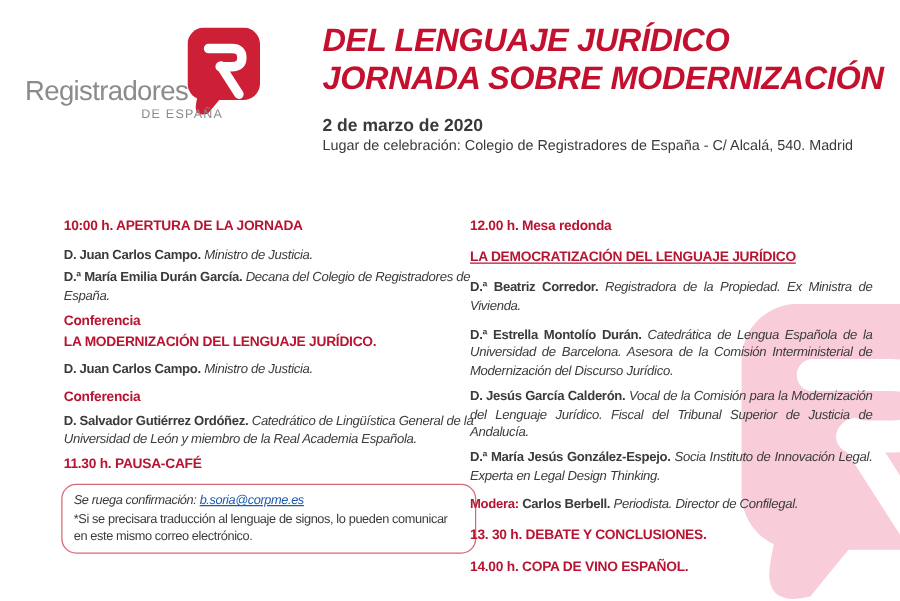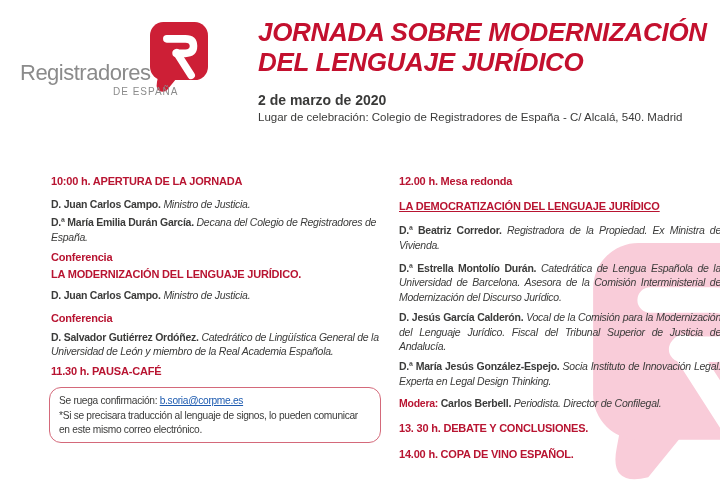--- a/index.html
+++ b/index.html
@@ -19,21 +19,21 @@
   .logo-sub{position:absolute;left:93px;top:66px;font-size:10px;letter-spacing:1px;color:#8b8b8b;}
 
   .title-block{position:absolute;left:258px;top:17px;width:452px;z-index:2;}
   .title{font-size:26px;line-height:1.17;font-weight:bold;font-style:italic;color:#c3102e;letter-spacing:-0.3px;}
   .date{margin-top:14px;font-size:14px;font-weight:bold;color:#3a3a39;}
   .loc{margin-top:3px;font-size:11.5px;color:#3a3a39;}
 
   
   .col{position:absolute;top:168px;padding-top:7px;font-size:10.5px;line-height:1.4;letter-spacing:-0.25px;z-index:1;}
   .col-left{left:22px;width:330px;margin-left:29px;}
-  .col-right{left:399px;width:322px;text-align:justify;}
+  .col-right{left:376px;width:322px;text-align:justify;}
 
   .h{font-size:11px;font-weight:bold;color:#b81431;line-height:1.2;letter-spacing:-0.2px;}
   .col p,.col .h{margin:0;}
   .nm{font-weight:bold;color:#3b3b3a;}
   .rl{font-style:italic;text-align:right;}
   .mod{font-weight:bold;color:#b81431;}
 
   
   .col-left .m9{margin-bottom:9px;} .col-left .m3{margin-bottom:3px;}
   .col-left .m7{margin-bottom:7px;} .col-left .m4{margin-bottom:4px;}
@@ -44,21 +44,21 @@
   .col-right .m11{margin-bottom:11px;} .col-right .m13{margin-bottom:13px;}
 
   
   .note-box{
     box-sizing:border-box;width:332px;margin-left:-2px;
     border:1.5px solid #d4697a;border-radius:12px;
     padding:6px 9px;font-size:10.2px;line-height:1.3;letter-spacing:-0.3px;
     text-align:left;
   }
   .note-box p{margin:0;}
-  .note-box .l1{margin-bottom:2px;}
+  .note-box .l1{margin-bottom:2px;font-style:italic;}
   .mail{color:#1d5bb0;text-decoration:underline;cursor:pointer;}
 </style>
 </head>
 <body>
 
 <div class="page">
 
   <svg class="watermark" viewBox="0 0 100 124" aria-hidden="true">
     <path d="M15 88 L46 97 L28 119 Q8 124 12 104 Z" fill="currentColor"></path>
     <rect x="0" y="0" width="100" height="100" rx="23" fill="currentColor"></rect>
@@ -72,22 +72,22 @@
       <rect x="0" y="0" width="100" height="100" rx="23" fill="currentColor"></rect>
       <path d="M29 29 H61 Q75 29 75 41.5 Q75 54 61 54 H45" fill="none" stroke="#ffffff" stroke-width="13" stroke-linecap="round"></path>
       <line x1="46" y1="53" x2="71" y2="92" stroke="#ffffff" stroke-width="13" stroke-linecap="round"></line>
     </svg>
     <div class="logo-word">Registradores</div>
     <div class="logo-sub">DE ESPAÑA</div>
   </div>
 
   <div class="title-block">
     <div class="title">
+      <div>DEL LENGUAJE JURÍDICO</div>
       <div>JORNADA SOBRE MODERNIZACIÓN</div>
-      <div>DEL LENGUAJE JURÍDICO</div>
     </div>
     <div class="date">2 de marzo de 2020</div>
     <div class="loc">Lugar de celebración: Colegio de Registradores de España - C/ Alcalá, 540. Madrid</div>
   </div>
 
   <section class="col col-left">
     <div class="h m9">10:00 h. APERTURA DE LA JORNADA</div>
     <p class="m3"><span class="nm">D. Juan Carlos Campo.</span> <span class="rl">Ministro de Justicia.</span></p>
     <p class="m7"><span class="nm">D.ª María Emilia Durán García.</span> <span class="rl">Decana del Colegio de Registradores de España.</span></p>
     <div class="h m4">Conferencia</div>

